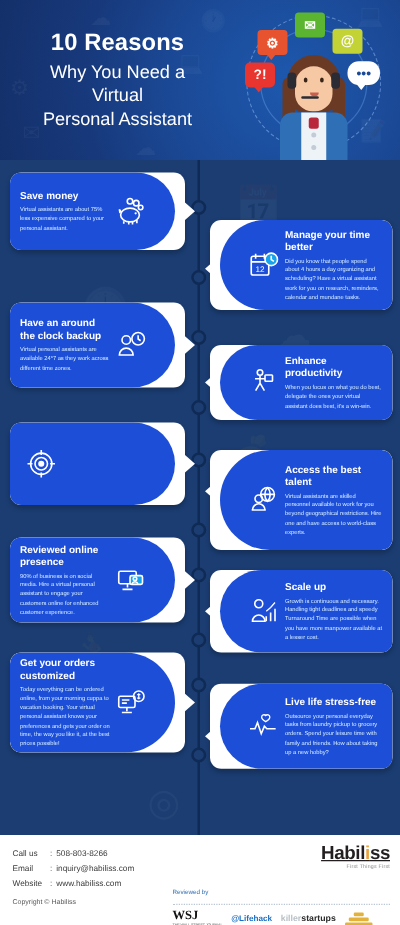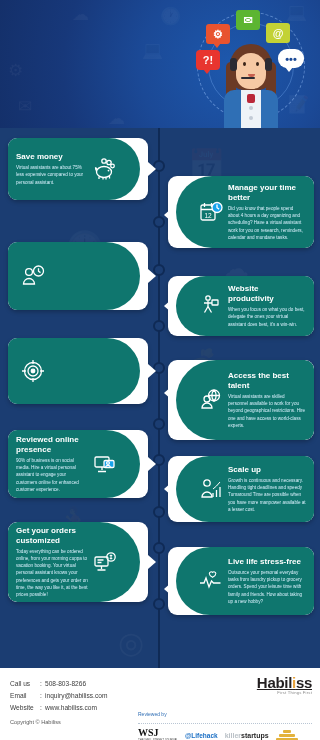--- a/index.html
+++ b/index.html
@@ -91,21 +91,21 @@
   
   .card {
     position: absolute;
     background: #ffffff;
     border-radius: 9px;
     box-shadow: 0 2px 4px rgba(0,0,0,0.25);
     overflow: hidden;
   }
   .card .inner {
     position: absolute; top: 0; bottom: 0;
-    background: #0f766e;
+    background: #1d4ed8;
     display: flex; align-items: center;
   }
   .card.left  { left: 8px;  width: 140px; }
   .card.right { right: 6px; width: 146px; }
   .card.left .inner  { left: 0;  right: 8px; border-radius: 9px 40px 40px 9px; padding: 7px 22px 7px 8px; }
   .card.right .inner { right: 0; left: 8px;  border-radius: 40px 9px 9px 40px; padding: 7px 8px 7px 22px; }
 
   .card.left .txt  { flex: 1; }
   .card.right .txt { flex: 1; text-align: left; }
 
@@ -172,20 +172,26 @@
   <div class="hero">
     <span class="hero-bg-glyph" style="left:8px;  top:62px;">⚙</span>
     <span class="hero-bg-glyph" style="left:18px; top:98px;">✉</span>
     <span class="hero-bg-glyph" style="left:72px; top:6px;">☁</span>
     <span class="hero-bg-glyph" style="left:142px;top:42px;">💻</span>
     <span class="hero-bg-glyph" style="left:160px;top:8px;">🕐</span>
     <span class="hero-bg-glyph" style="left:286px;top:4px;">💻</span>
     <span class="hero-bg-glyph" style="left:288px;top:96px;">📝</span>
     <span class="hero-bg-glyph" style="left:108px;top:110px;">☁</span>
 
+    <div class="hero-title-wrap">
+      <div class="hero-line1">10 Reasons</div>
+      <div class="hero-line2">Why You Need a</div>
+      <div class="hero-line2">Virtual</div>
+      <div class="hero-line2">Personal Assistant</div>
+    </div>
 
     <div class="hero-art">
       <div class="ring r1"></div>
       <div class="ring r2"></div>
 
       <div class="badge b-gear">⚙</div>
       <div class="badge b-mail">✉</div>
       <div class="badge b-at">@</div>
       <div class="badge b-ques">?!</div>
       <div class="badge b-chat">•••</div>
@@ -247,20 +253,24 @@
               <circle cx="11" cy="4" r="2.2"></circle>
               <circle cx="19.5" cy="9" r="1.8"></circle>
           </svg>
         </div>
       </div>
     </div>
     <div class="arrow to-right" style="top:34px; left:148px;"></div>
 
     <div class="card left" style="top:114px; height:68px;">
       <div class="inner">
+        <div class="txt">
+          <div class="card-title">Have an around the clock backup</div>
+          <div class="card-desc">Virtual personal assistants are available 24*7 as they work across different time zones.</div>
+        </div>
         <div class="card-icon">
           <svg viewBox="0 0 24 24" fill="none" stroke="#ffffff" stroke-width="1.3">
             <circle cx="8" cy="8" r="3.4"></circle>
             <path d="M2.5 20 a5.5 5.5 0 0 1 11 0 z"></path>
             <circle cx="17.5" cy="7" r="5"></circle>
             <path d="M17.5 4.2 v3 l2 1.4"></path>
           </svg>
         </div>
       </div>
     </div>
@@ -333,21 +343,21 @@
             <path d="M18 4.6 v3.1 l2.1 1.4"></path>
           </svg>
         </div>
       </div>
     </div>
     <div class="arrow to-left" style="top:80px; left:164px;"></div>
 
     <div class="card right" style="top:148px; height:60px;">
       <div class="inner">
         <div class="txt">
-          <div class="card-title">Website productivity</div>
+          <div class="card-title">Enhance productivity</div>
           <div class="card-desc">When you focus on what you do best, delegate the ones your virtual assistant does best, it's a win-win.</div>
         </div>
         <div class="card-icon">
           <svg viewBox="0 0 24 24" fill="none" stroke="#ffffff" stroke-width="1.3">
             <circle cx="9" cy="4" r="2.2"></circle>
             <path d="M9 6.5 v6 M9 12.5 l-3.5 6 M9 12.5 l3.5 6"></path>
             <path d="M5 9 h8"></path>
             <rect x="13" y="6" width="6" height="5" rx=".6"></rect>
           </svg>
         </div>

